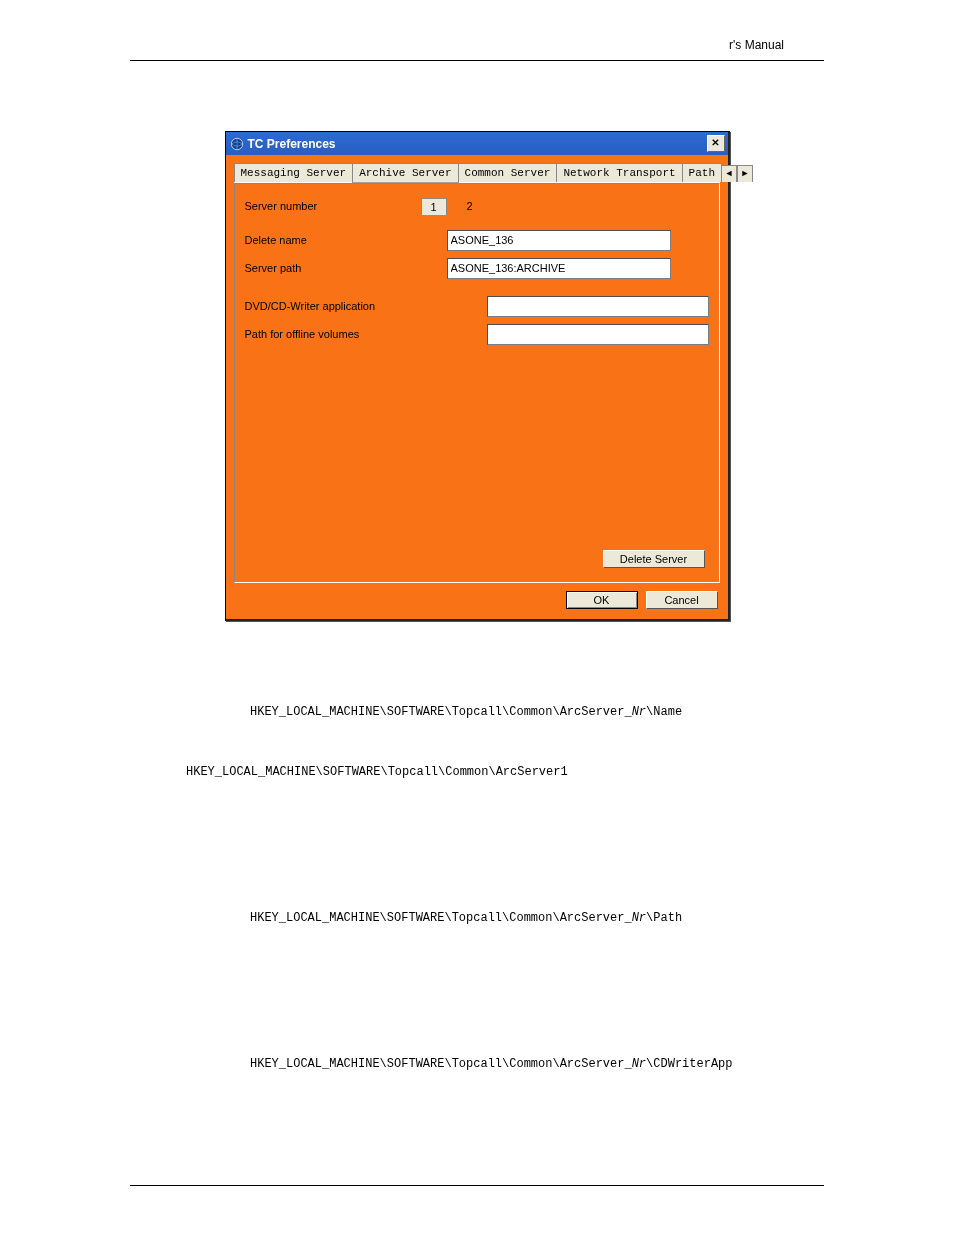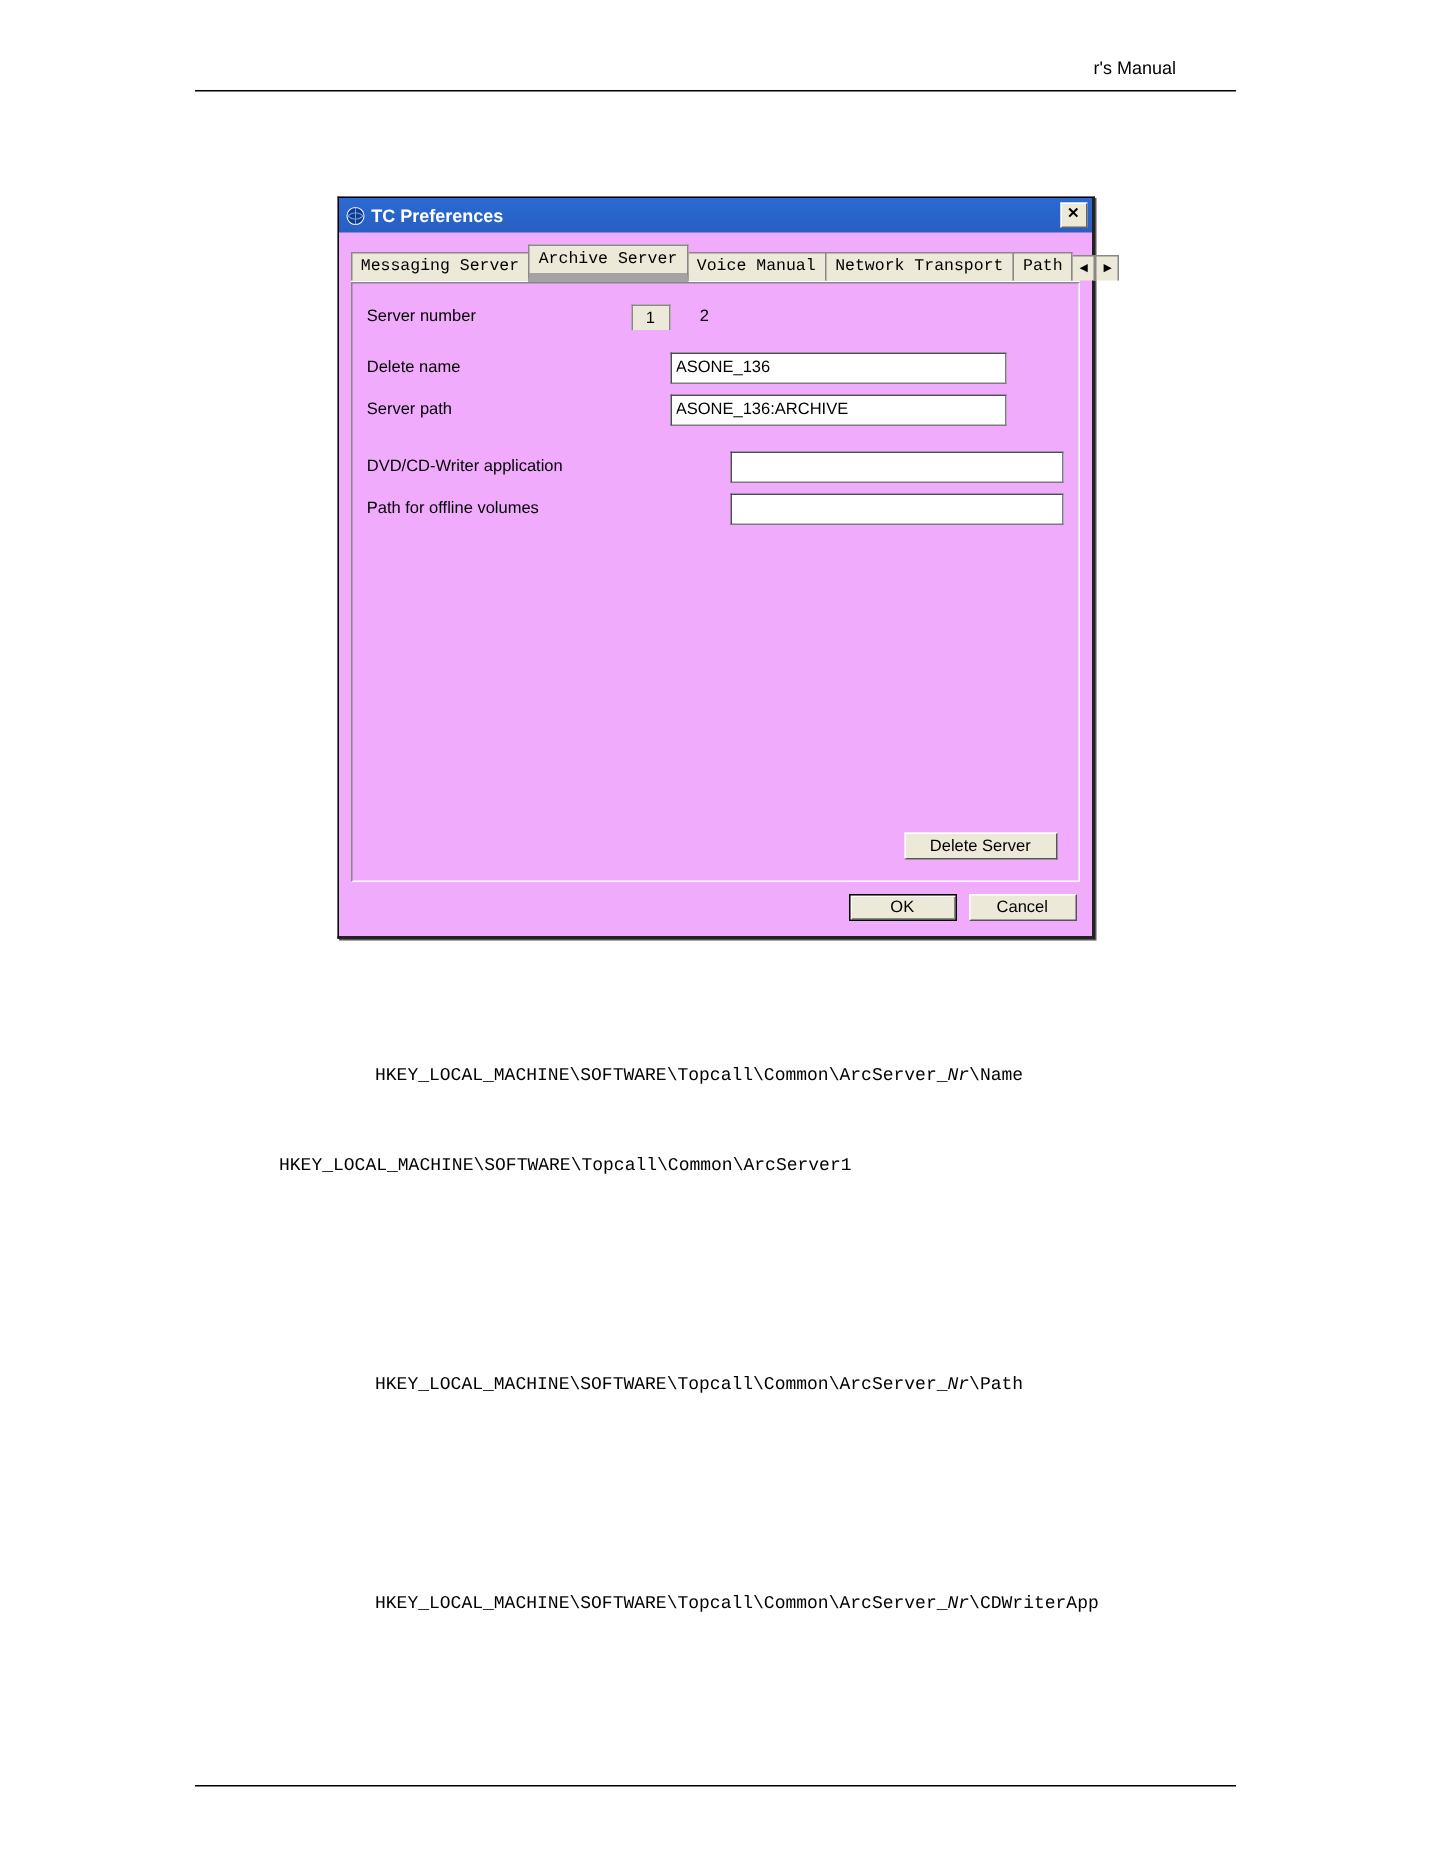--- a/index.html
+++ b/index.html
@@ -31,21 +31,21 @@
     margin-top: 40px;
   }
   .figure-wrap {
     display: flex;
     justify-content: center;
     margin-top: 70px;
   }
   
   .dialog {
     width: 502px;
-    background: #f0abfc;
+    background: #f97316;
     border: 1px solid #000;
     border-right: 2px solid #222;
     border-bottom: 2px solid #222;
     box-shadow: 1px 1px 0 #555;
     font-family: Tahoma, Arial, sans-serif;
     font-size: 11px;
     color: #000;
   }
   .titlebar {
     background: linear-gradient(#2a6bd2, #295ec2);
@@ -94,21 +94,21 @@
     border-bottom: none;
     background: #ece9d8;
     margin-right: -1px;
     position: relative;
     cursor: default;
     white-space: nowrap;
     font-family: Liberation Mono, monospace;
   }
   .tab.active {
     background: #ece9d8;
-    border-bottom: 6px solid #a3a3a3;
+    border-bottom: 1px solid #a3a3a3;
     margin-bottom: -1px;
     z-index: 2;
   }
   .tab-scroll {
     margin-left: auto;
     display: flex;
     gap: 0;
   }
   .tab-scroll-btn {
     width: 14px; height: 16px;
@@ -234,21 +234,21 @@
         </div>
         <div class="close-btn">
           <span>✕</span>
         </div>
       </div>
 
       <div class="dialog-body">
         <div class="tabrow">
           <div class="tab">Messaging Server</div>
           <div class="tab active">Archive Server</div>
-          <div class="tab">Voice Manual</div>
+          <div class="tab">Common Server</div>
           <div class="tab">Network Transport</div>
           <div class="tab">Path</div>
           <div class="tab-scroll">
             <div class="tab-scroll-btn"><span>◄</span></div>
             <div class="tab-scroll-btn"><span>►</span></div>
           </div>
         </div>
 
         <div class="tab-panel">
 

